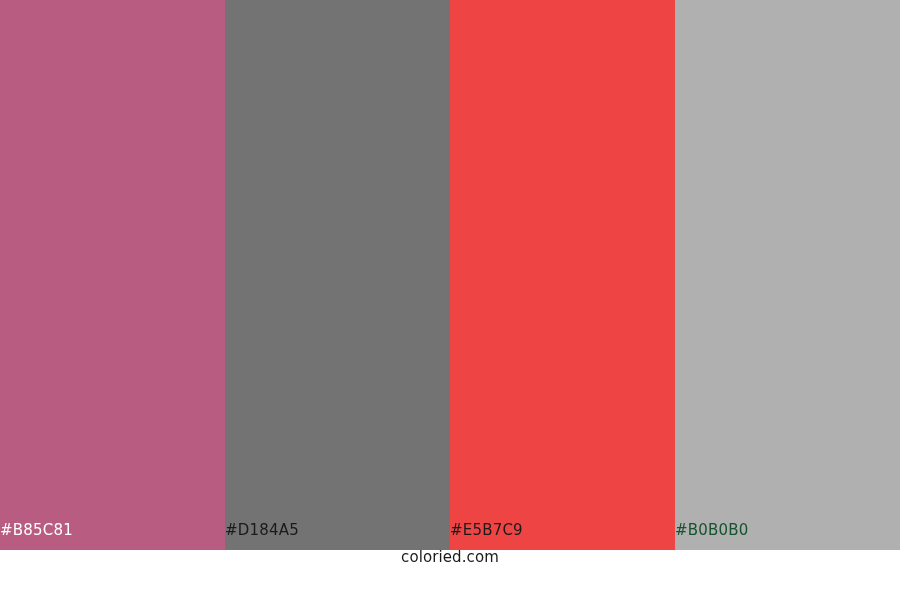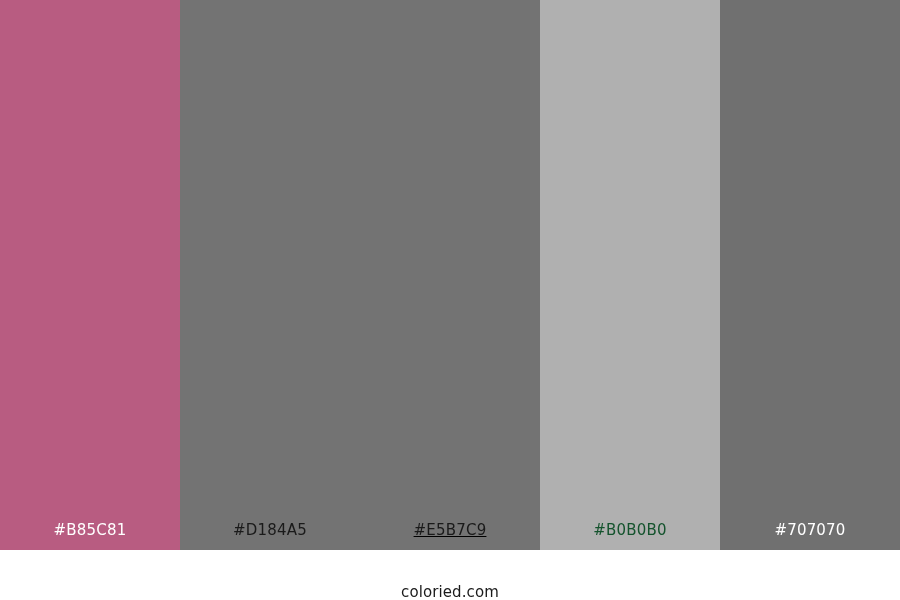--- a/index.html
+++ b/index.html
@@ -32,34 +32,34 @@
     height: 550px;
     position: relative;
     display: flex;
     align-items: flex-end;
     justify-content: center;
     box-sizing: border-box;
   }
   .swatch-label {
     display: block;
     width: 100%;
-    text-align: center;
+    text-align: left;
     font-family: "DejaVu Sans", "Liberation Sans", sans-serif;
     font-size: 15px;
     line-height: 15px;
     letter-spacing: 0.2px;
     padding-bottom: 12px;
     user-select: text;
   }
   #footer-bar {
     width: 900px;
     height: 50px;
     background: #ffffff;
     display: flex;
-    align-items: flex-end;
+    align-items: flex-start;
     justify-content: center;
   }
   #footer-credit {
     font-family: "DejaVu Sans", "Liberation Sans", sans-serif;
     font-size: 15px;
     line-height: 15px;
     color: #1a1a1a;
     letter-spacing: 0.1px;
   }
 </style>
@@ -71,31 +71,28 @@
   <div id="swatch-strip">
 
     <div class="swatch" style="background-color: rgb(184, 92, 129);">
       <span class="swatch-label" style="color: rgb(255, 255, 255);">#B85C81</span>
     </div>
 
     <div class="swatch" style="background-color: #737373;">
       <span class="swatch-label" style="color: rgb(26, 26, 26);">#D184A5</span>
     </div>
 
-    <div class="swatch" style="background-color: #737373; text-decoration: underline;">
+    <div class="swatch" style="background-color: #ef4444;">
       <span class="swatch-label" style="color: rgb(26, 26, 26);">#E5B7C9</span>
     </div>
 
     <div class="swatch" style="background-color: rgb(176, 176, 176);">
       <span class="swatch-label" style="color: #14532d;">#B0B0B0</span>
     </div>
 
-    <div class="swatch" style="background-color: rgb(112, 112, 112);">
-      <span class="swatch-label" style="color: rgb(255, 255, 255);">#707070</span>
-    </div>
 
   </div>
 
   <div id="footer-bar">
     <span id="footer-credit">coloried.com</span>
   </div>
 
 </div>
 
 </body></html>

